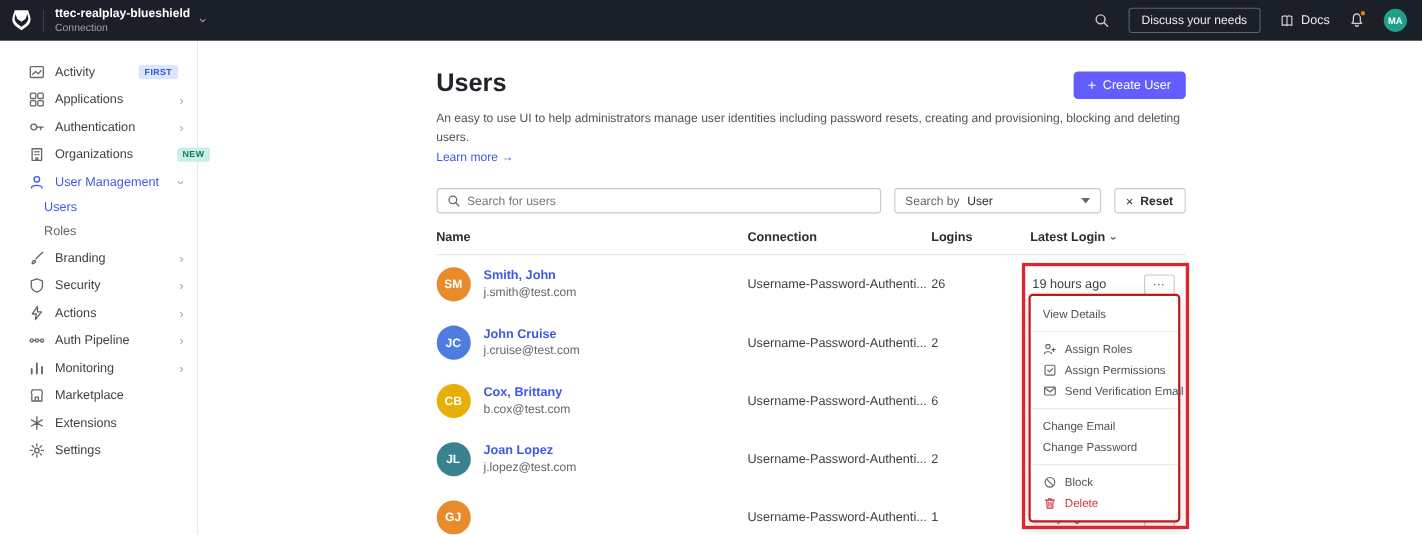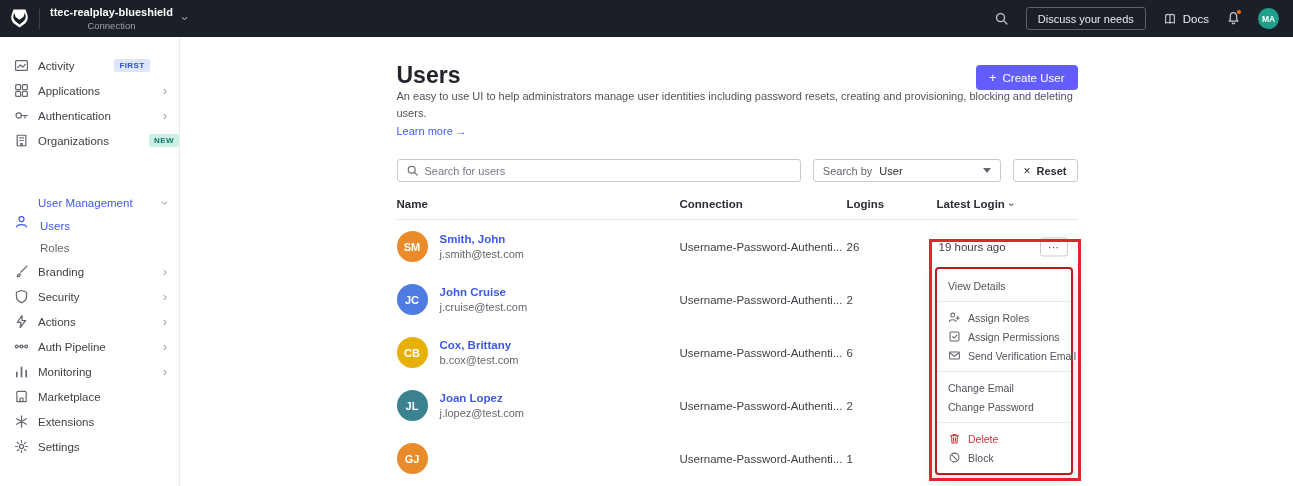--- a/index.html
+++ b/index.html
@@ -15,21 +15,21 @@
 
   
   .topbar {
     position: absolute; top:0; left:0; right:0; height:37px;
     background:#1B1F27; display:flex; align-items:center;
     justify-content:space-between; padding:0 14px 0 10px; z-index:10;
   }
   .tb-left { display:flex; align-items:center; gap:10px; }
   .logo { display:flex; }
   .tb-divider { width:1px; height:20px; background:#3A3F49; }
-  .tenant { display:flex; align-items:center; gap:10px; cursor:pointer;text-align:center; }
+  .tenant { display:flex; align-items:center; gap:10px; cursor:pointer; }
   .tenant-name { color:#fff; font-size:11px; font-weight:700; line-height:1.25; }
   .tenant-env { color:#9AA0AA; font-size:9.5px; }
   .chev { display:inline-block; color:#9DA1AA; font-size:13px; line-height:1; transform:rotate(90deg); }
   .tb-right { display:flex; align-items:center; gap:17px; }
   .tb-iconbtn { background:none; border:none; cursor:pointer; display:flex; align-items:center; }
   .btn-discuss {
     background:transparent; border:1px solid #5C626E; color:#E8EAED;
     font-size:11px; border-radius:3px; height:23px; padding:0 11px; cursor:pointer;
   }
   .docs { display:flex; gap:6px; color:#E8EAED; font-size:11.5px; align-items:center;
@@ -40,43 +40,43 @@
   .tb-avatar { width:21px; height:21px; border-radius:50%; color:#fff; font-size:8.5px;
                font-weight:700; display:flex; align-items:center; justify-content:center;
                border:none; cursor:pointer; }
 
   
   .sidebar {
     position:absolute; top:37px; left:0; width:180px; bottom:0;
     background:#fff; border-right:1px solid #E8E9EC; padding-top:16px; z-index:2;
   }
   .side-item { height:25px; display:flex; align-items:center; gap:9px;
-               padding:0 12px 0 14px; font-size:11.5px; color:#3C3F44; cursor:pointer; }
+               padding:0 12px 0 26px; font-size:11.5px; color:#3C3F44; cursor:pointer; }
   .side-item .s-icon { width:15px; height:15px; display:flex; color:#65676E; flex:none; }
-  .side-item.active, .side-item.active .s-icon { color:#3F59E4;margin-top:37px; }
+  .side-item.active, .side-item.active .s-icon { color:#3F59E4; }
   .s-chev { margin-left:auto; color:#9DA1AA; font-size:12px; line-height:1; }
   .s-chev.down { transform:rotate(90deg); }
   .side-sub { height:22px; padding-left:40px; font-size:11.5px; display:flex;
               align-items:center; color:#65676E; cursor:pointer; }
   .side-sub.active { color:#3F59E4; }
   .badge { font-size:8px; font-weight:700; padding:2px 5px; border-radius:3px; letter-spacing:.4px;margin-left:31px; }
   .badge-first { background:#DCE5FC; color:#2E54CE; }
   .badge-new { background:#CBEFE5; color:#0B7A68; }
 
   
   .main { position:absolute; left:181px; top:37px; right:0; bottom:0; overflow:hidden; }
   .content { width:681px; margin:0 auto; padding-top:26px; position:relative; }
   .page-head h1 { font-size:23px; line-height:1.1; color:#21242A; font-weight:700; }
   .btn-primary {
     position:absolute; right:0; top:28px; background:#635DFF; color:#fff; border:none;
     border-radius:4px; height:25px; padding:0 13px; font-size:11.5px;
     display:flex; align-items:center; gap:6px; cursor:pointer;
   }
   .btn-primary .plus { font-size:13px; line-height:1; }
-  .desc { margin-top:0; font-size:11px; color:#50535A; line-height:1.5; }
+  .desc { margin-top:12px; font-size:11px; color:#50535A; line-height:1.5; }
   .learn-more { display:inline-block; margin-top:1px; color:#3F59E4; font-size:11px;
                 text-decoration:none; cursor:pointer; }
 
   .filters { margin-top:20px; display:flex; gap:12px; }
   .search-box { width:405px; height:23px; border:1px solid #C9CACE; border-radius:3px;
                 display:flex; align-items:center; padding:0 8px; gap:6px; background:#fff; }
   .search-box .sicon { display:flex; color:#65676E; }
   .search-box input { border:none; outline:none; flex:1; font-size:11px; font-family:inherit; color:#3C3F44; background:transparent; }
   .search-box input::placeholder { color:#767981; }
   .search-by { width:188px; height:23px; border:1px solid #C9CACE; border-radius:3px;
@@ -468,32 +468,32 @@
     <span>Send Verification Email</span>
   </div>
   <div class="mi-div"></div>
   <div class="mi">
     <span>Change Email</span>
   </div>
   <div class="mi">
     <span>Change Password</span>
   </div>
   <div class="mi-div"></div>
+  <div class="mi">
+    <span class="mi-ic">
+        <svg viewBox="0 0 16 16" fill="none" stroke="currentColor" stroke-width="1.3">
+          <circle cx="8" cy="8" r="5.4"></circle>
+          <path d="M4.3 4.3 11.7 11.7"></path>
+        </svg>
+      </span>
+    <span>Block</span>
+  </div>
   <div class="mi danger">
     <span class="mi-ic">
         <svg viewBox="0 0 16 16" fill="none" stroke="currentColor" stroke-width="1.3" stroke-linecap="round" stroke-linejoin="round">
           <path d="M2.8 4.5h10.4M6.3 4.5V3h3.4v1.5M4.4 4.5l.5 9h6.2l.5-9M6.8 7v4.4M9.2 7v4.4"></path>
         </svg>
       </span>
     <span>Delete</span>
   </div>
-  <div class="mi">
-    <span class="mi-ic">
-        <svg viewBox="0 0 16 16" fill="none" stroke="currentColor" stroke-width="1.3">
-          <circle cx="8" cy="8" r="5.4"></circle>
-          <path d="M4.3 4.3 11.7 11.7"></path>
-        </svg>
-      </span>
-    <span>Block</span>
-  </div>
 </div>
 
 <div class="annotation"></div>
 
 </body></html>

